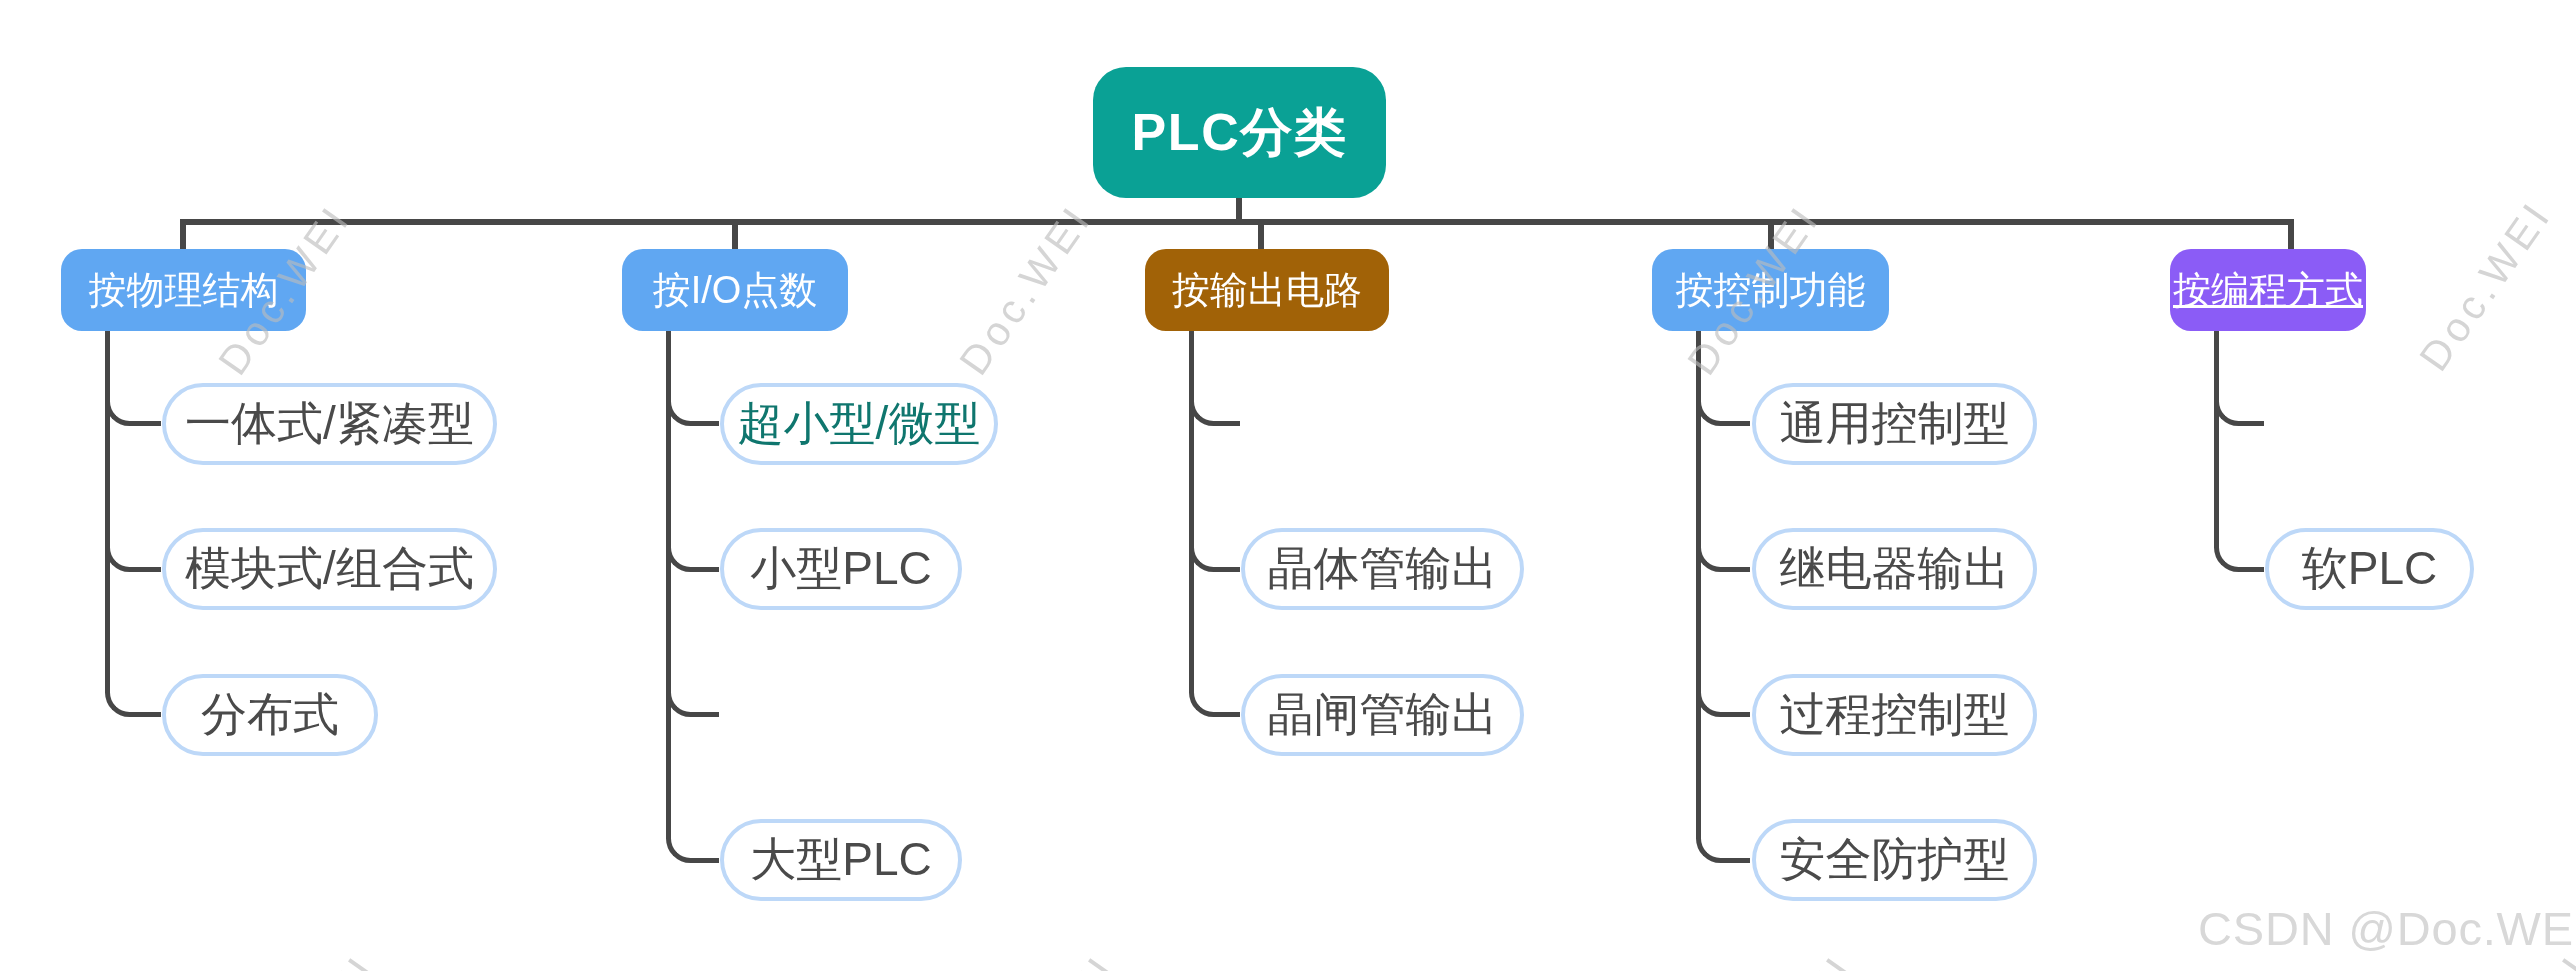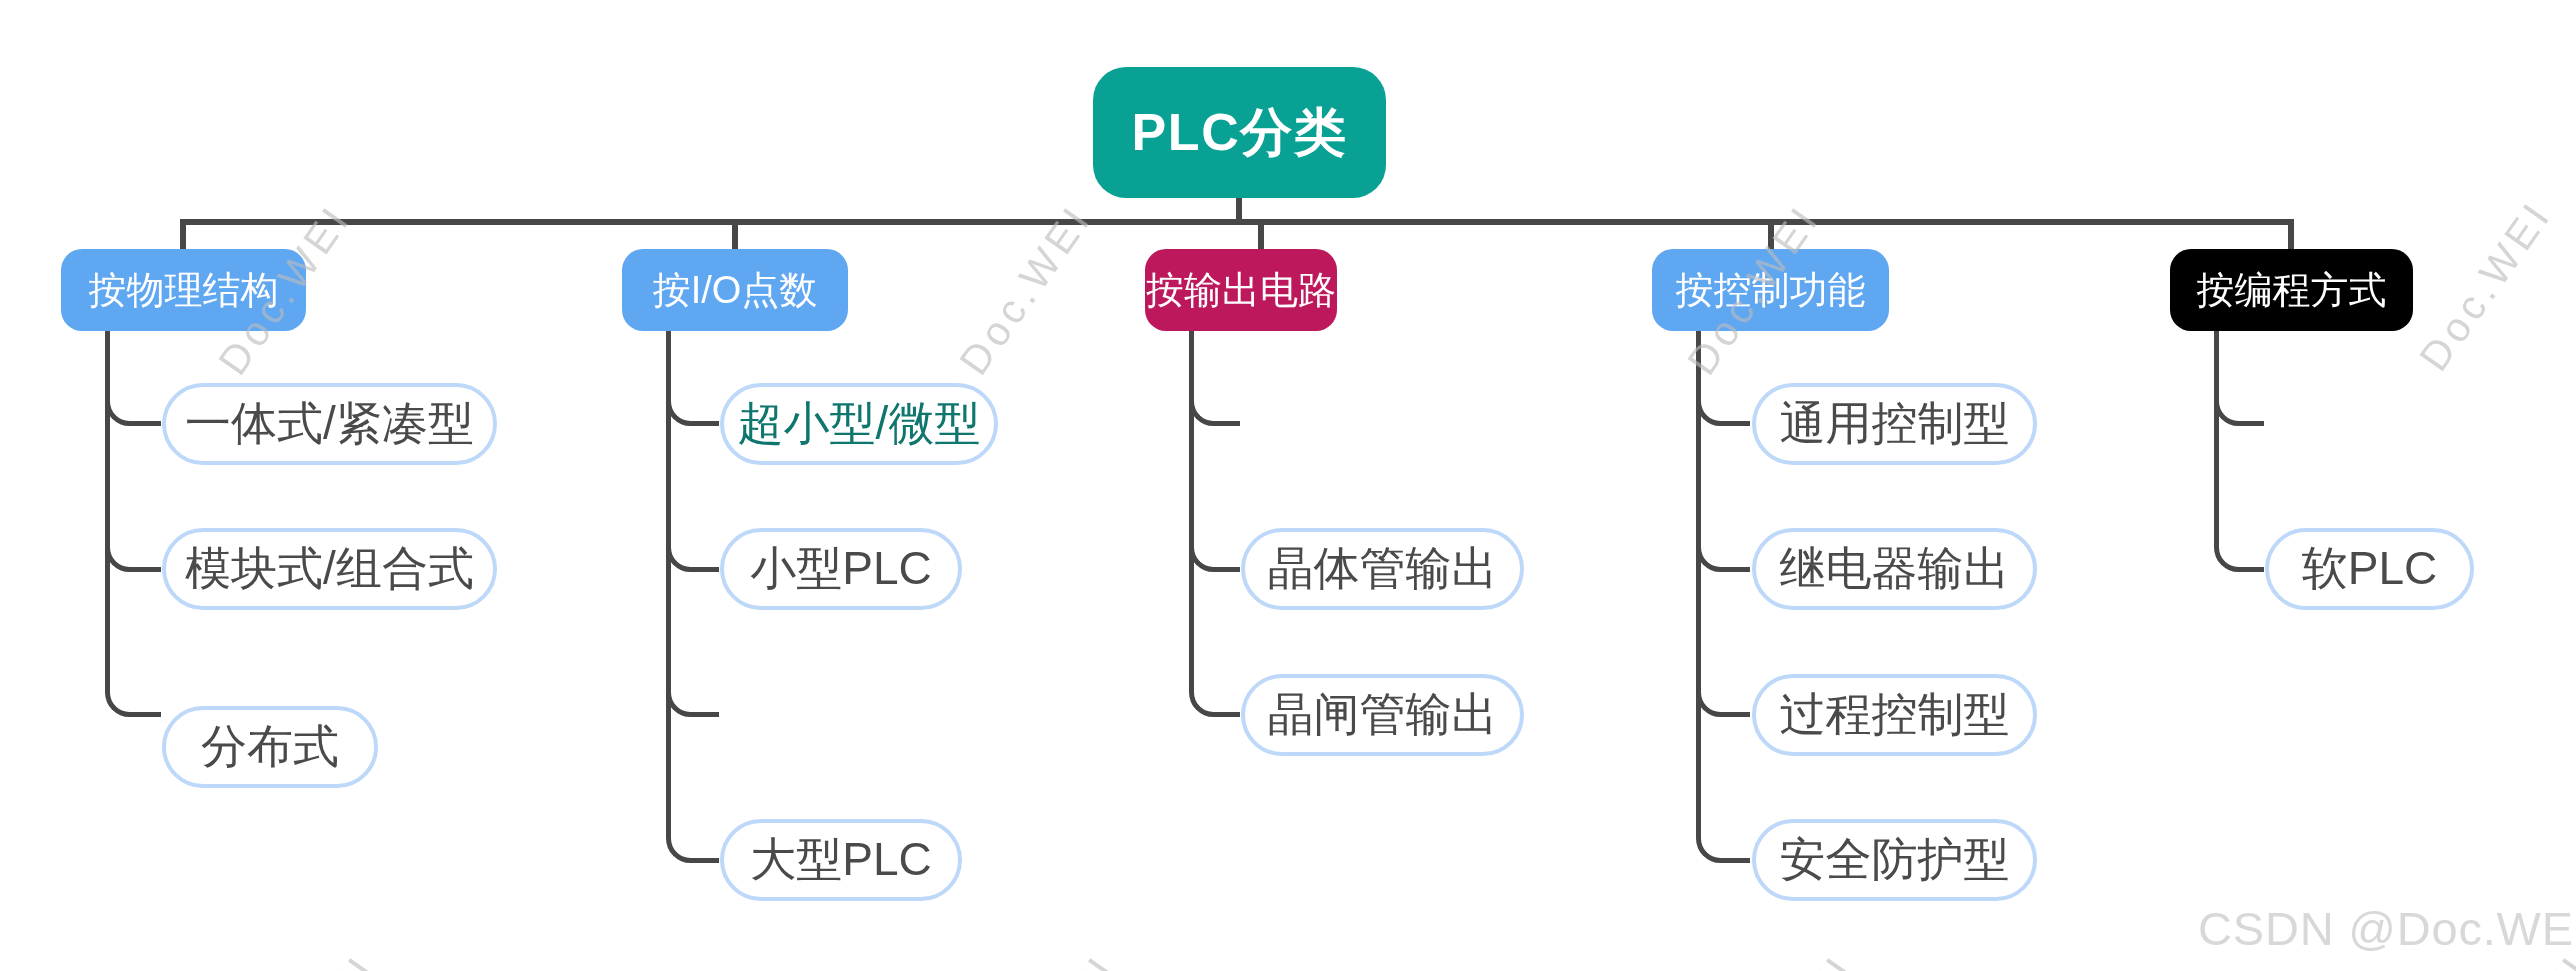--- a/index.html
+++ b/index.html
@@ -53,49 +53,49 @@
   <div class="conn conn-h" style="left: 181px; top: 219px; width: 2113px; background: rgb(71, 71, 71);"></div>
 
   <span class="credit" style="color: rgb(216, 216, 216);">CSDN @Doc.WEI</span>
 <div class="conn conn-v" style="left: 180px; top: 219px; height: 33px; background: rgb(71, 71, 71);"></div>
     <div class="node-branch" style="left: 61px; width: 245px; background: rgb(96, 167, 242);">按物理结构</div>
     <div class="conn conn-l" style="left: 105px; top: 329px; width: 51px; height: 92px; border-color: rgb(71, 71, 71);"></div>
     <div class="node-child" style="left: 162px; top: 383px; width: 335px; border: 4.1px solid rgb(189, 216, 248); color: rgb(74, 74, 74);">一体式/紧凑型</div>
     <div class="conn conn-l" style="left: 105px; top: 329px; width: 51px; height: 238px; border-color: rgb(71, 71, 71);"></div>
     <div class="node-child" style="left: 162px; top: 528px; width: 335px; border: 4.1px solid rgb(189, 216, 248); color: rgb(74, 74, 74);">模块式/组合式</div>
     <div class="conn conn-l" style="left: 105px; top: 329px; width: 51px; height: 383px; border-color: rgb(71, 71, 71);"></div>
-    <div class="node-child" style="left: 162px; top: 674px; width: 216px; border: 4.1px solid rgb(189, 216, 248); color: rgb(74, 74, 74); margin-top: 32px;">分布式</div>
+    <div class="node-child" style="left: 162px; top: 674px; width: 216px; border: 4.1px solid rgb(189, 216, 248); color: rgb(74, 74, 74);">分布式</div>
     <div class="conn conn-v" style="left: 732px; top: 219px; height: 33px; background: rgb(71, 71, 71);"></div>
     <div class="node-branch" style="left: 622px; width: 226px; background: rgb(96, 167, 242);">按I/O点数</div>
     <div class="conn conn-l" style="left: 666px; top: 329px; width: 48px; height: 92px; border-color: rgb(71, 71, 71);"></div>
     <div class="node-child" style="left: 720px; top: 383px; width: 278px; border: 4.1px solid rgb(189, 216, 248); color: #0f766e;">超小型/微型</div>
     <div class="conn conn-l" style="left: 666px; top: 329px; width: 48px; height: 238px; border-color: rgb(71, 71, 71);"></div>
     <div class="node-child" style="left: 720px; top: 528px; width: 242px; border: 4.1px solid rgb(189, 216, 248); color: rgb(74, 74, 74);">小型PLC</div>
     <div class="conn conn-l" style="left: 666px; top: 329px; width: 48px; height: 383px; border-color: rgb(71, 71, 71);"></div>
     <div class="conn conn-l" style="left: 666px; top: 329px; width: 48px; height: 529px; border-color: rgb(71, 71, 71);"></div>
     <div class="node-child" style="left: 720px; top: 819px; width: 242px; border: 4.1px solid rgb(189, 216, 248); color: rgb(74, 74, 74);">大型PLC</div>
     <div class="conn conn-v" style="left: 1258px; top: 219px; height: 33px; background: rgb(71, 71, 71);"></div>
-    <div class="node-branch" style="left: 1145px; width: 192px; background: #be185d; font-family: Liberation Mono, monospace;">按输出电路</div>
+    <div class="node-branch" style="left: 1145px; width: 244px; background: #a16207; font-family: Liberation Mono, monospace;">按输出电路</div>
     <div class="conn conn-l" style="left: 1189px; top: 329px; width: 46px; height: 92px; border-color: rgb(71, 71, 71);"></div>
     <div class="conn conn-l" style="left: 1189px; top: 329px; width: 46px; height: 238px; border-color: rgb(71, 71, 71);"></div>
     <div class="node-child" style="left: 1241px; top: 528px; width: 283px; border: 4.1px solid rgb(189, 216, 248); color: rgb(74, 74, 74);">晶体管输出</div>
     <div class="conn conn-l" style="left: 1189px; top: 329px; width: 46px; height: 383px; border-color: rgb(71, 71, 71);"></div>
     <div class="node-child" style="left: 1241px; top: 674px; width: 283px; border: 4.1px solid rgb(189, 216, 248); color: rgb(74, 74, 74);">晶闸管输出</div>
     <div class="conn conn-v" style="left: 1768px; top: 219px; height: 33px; background: rgb(71, 71, 71);"></div>
     <div class="node-branch" style="left: 1652px; width: 237px; background: rgb(96, 167, 242);">按控制功能</div>
     <div class="conn conn-l" style="left: 1696px; top: 329px; width: 49px; height: 92px; border-color: rgb(71, 71, 71);"></div>
     <div class="node-child" style="left: 1752px; top: 383px; width: 285px; border: 4.1px solid rgb(189, 216, 248); color: rgb(74, 74, 74);">通用控制型</div>
     <div class="conn conn-l" style="left: 1696px; top: 329px; width: 49px; height: 238px; border-color: rgb(71, 71, 71);"></div>
     <div class="node-child" style="left: 1752px; top: 528px; width: 285px; border: 4.1px solid rgb(189, 216, 248); color: rgb(74, 74, 74);">继电器输出</div>
     <div class="conn conn-l" style="left: 1696px; top: 329px; width: 49px; height: 383px; border-color: rgb(71, 71, 71);"></div>
     <div class="node-child" style="left: 1752px; top: 674px; width: 285px; border: 4.1px solid rgb(189, 216, 248); color: rgb(74, 74, 74);">过程控制型</div>
     <div class="conn conn-l" style="left: 1696px; top: 329px; width: 49px; height: 529px; border-color: rgb(71, 71, 71);"></div>
     <div class="node-child" style="left: 1752px; top: 819px; width: 285px; border: 4.1px solid rgb(189, 216, 248); color: rgb(74, 74, 74);">安全防护型</div>
     <div class="conn conn-v" style="left: 2288px; top: 219px; height: 33px; background: rgb(71, 71, 71);"></div>
-    <div class="node-branch" style="left: 2170px; width: 243px; background: #000000;">按编程方式</div>
+    <div class="node-branch" style="left: 2170px; width: 196px; background: #8b5cf6; text-decoration: underline;">按编程方式</div>
     <div class="conn conn-l" style="left: 2214px; top: 329px; width: 45px; height: 92px; border-color: rgb(71, 71, 71);"></div>
     <div class="conn conn-l" style="left: 2214px; top: 329px; width: 45px; height: 238px; border-color: rgb(71, 71, 71);"></div>
     <div class="node-child" style="left: 2265px; top: 528px; width: 209px; border: 4.1px solid rgb(189, 216, 248); color: rgb(74, 74, 74);">软PLC</div>
     <span class="wm" style="left: 285px; top: 290px; color: rgb(188, 188, 188);">Doc.WEI</span>
     <span class="wm" style="left: 1026px; top: 290px; color: rgb(188, 188, 188);">Doc.WEI</span>
     <span class="wm" style="left: 1754px; top: 290px; color: rgb(188, 188, 188);">Doc.WEI</span>
     <span class="wm" style="left: 2486px; top: 286px; color: rgb(188, 188, 188);">Doc.WEI</span>
     <span class="wm" style="left: 311px; top: 1040px; color: rgb(188, 188, 188);">Doc.WEI</span>
     <span class="wm" style="left: 1051px; top: 1040px; color: rgb(188, 188, 188);">Doc.WEI</span>
     <span class="wm" style="left: 1789px; top: 1040px; color: rgb(188, 188, 188);">Doc.WEI</span>

